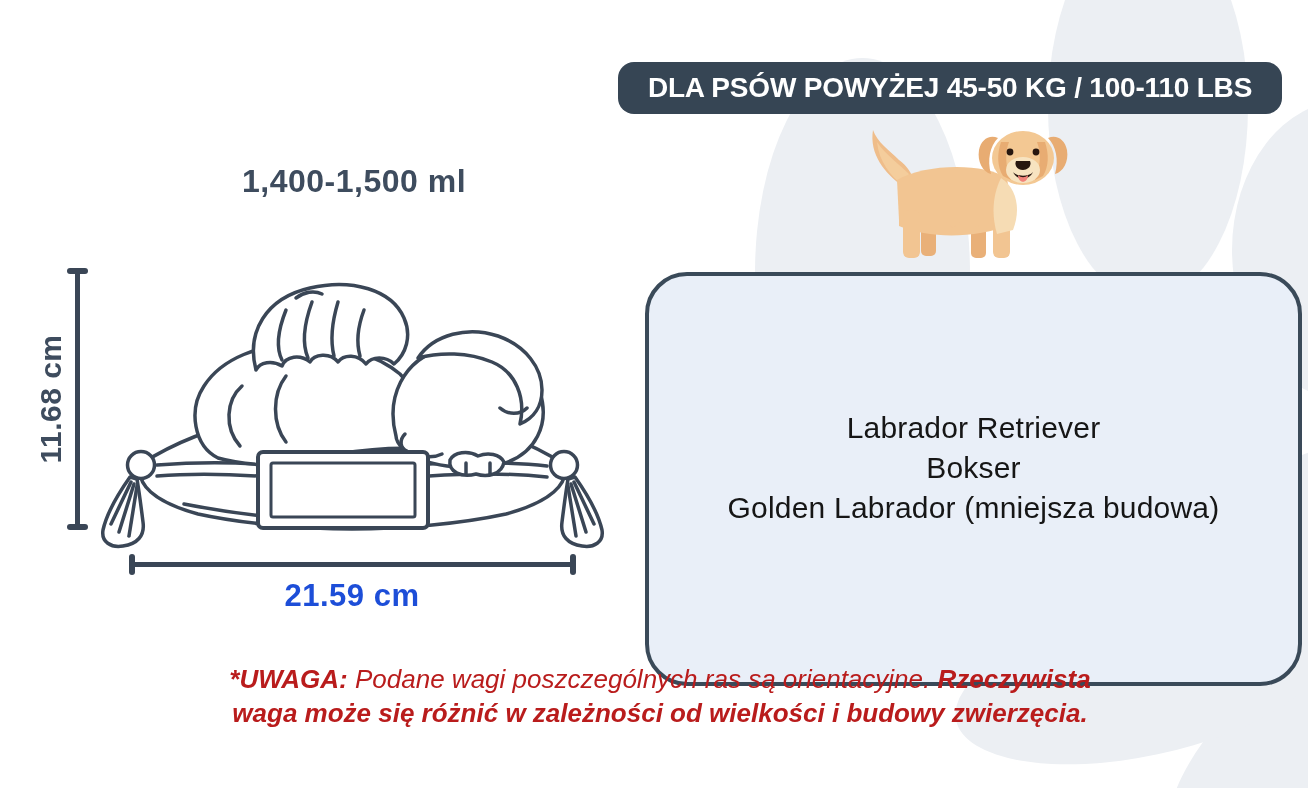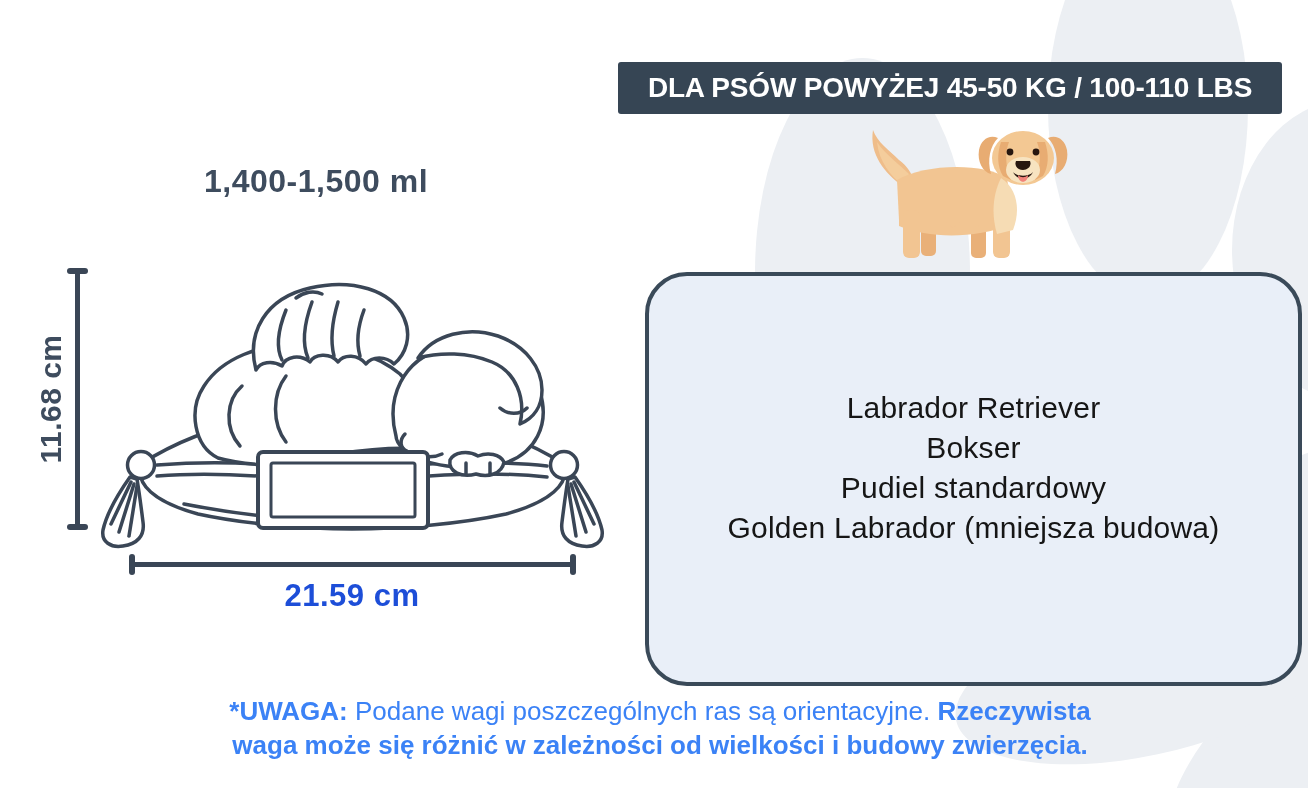--- a/index.html
+++ b/index.html
@@ -13,42 +13,42 @@
   .blob-a{left:755px;top:58px;width:215px;height:430px;}
   .blob-b{left:1048px;top:-85px;width:200px;height:385px;}
   .blob-c{left:1232px;top:100px;width:230px;height:300px;}
   .blob-d{left:1240px;top:448px;width:190px;height:225px;}
   .blob-e{left:1150px;top:635px;width:470px;height:340px;transform:rotate(-28deg);}
   .blob-f{left:952px;top:606px;width:380px;height:150px;transform:rotate(-12deg);}
 
   
   .banner{
     position:absolute;left:618px;top:62px;width:664px;height:52px;
-    background:#364554;border-radius:3px;z-index:2;
+    background:#364554;border-radius:16px;z-index:2;
     display:flex;align-items:center;justify-content:center;
     color:#ffffff;font-weight:bold;font-size:28px;letter-spacing:-0.2px;white-space:nowrap;
   }
 
   
   .breed-box{
     position:absolute;left:645px;top:272px;width:657px;height:414px;z-index:2;
     background:#E9EFF8;border:4px solid #3A4A59;border-radius:42px;
     box-sizing:border-box;
     display:flex;flex-direction:column;align-items:center;justify-content:center;
     padding-bottom:22px;
   }
   .breed-box ul{list-style:none;margin:0;padding:0;text-align:center;}
   .breed-box li{
     font-size:30px;line-height:40px;color:#161616;letter-spacing:0.2px;
   }
 
   
   .capacity{
     position:absolute;left:204px;top:163px;width:300px;z-index:2;
-    text-align:left;color:#3E4C5E;font-weight:bold;font-size:32px;line-height:37px;
+    text-align:center;color:#3E4C5E;font-weight:bold;font-size:32px;line-height:37px;
     letter-spacing:0.5px;
   }
 
   
   .dim{position:absolute;background:#3A4656;border-radius:3px;z-index:2;}
   .vdim-line{left:75px;top:270px;width:5px;height:258px;}
   .vdim-cap-top{left:67px;top:268px;width:21px;height:6px;}
   .vdim-cap-bottom{left:67px;top:524px;width:21px;height:6px;}
   .hdim-line{left:132px;top:562px;width:441px;height:5px;}
   .hdim-cap-left{left:129px;top:554px;width:6px;height:21px;}
@@ -62,22 +62,22 @@
     position:absolute;left:252px;top:578px;width:200px;z-index:2;text-align:center;
     color:#1d4ed8;font-weight:bold;font-size:31px;letter-spacing:0.5px;
   }
 
   
   .pillow-art{position:absolute;left:100px;top:258px;z-index:1;}
   .dog-art{position:absolute;left:851px;top:120px;z-index:2;}
 
   
   .note{
-    position:absolute;left:210px;top:694px;width:900px;z-index:2;
-    text-align:center;font-size:26px;line-height:34px;color:#3b82f6;
+    position:absolute;left:210px;top:662px;width:900px;z-index:2;
+    text-align:center;font-style:italic;font-size:26px;line-height:34px;color:#b91c1c;
   }
   .note .b{font-weight:bold;}
 </style>
 </head>
 <body>
 
 <div class="blob blob-a"></div>
 <div class="blob blob-b"></div>
 <div class="blob blob-c"></div>
 <div class="blob blob-d"></div>
@@ -120,21 +120,20 @@
   <path d="M165 41 L179 41 C181 46 177 50 172 50 C167 50 163 46 165 41 Z" fill="#27160F"></path>
 
   <path d="M162 52 C166 61 178 61 182 52 C178 57 166 57 162 52 Z" fill="#27160F"></path>
   <path d="M167 55 C167 64 177 64 177 55 C174 58 170 58 167 55 Z" fill="#F2837A"></path>
 </svg>
 
 <div class="breed-box">
   <ul>
     <li>Labrador Retriever</li>
     <li>Bokser</li>
-    <li>Pudiel standardowy</li>
     <li>Golden Labrador (mniejsza budowa)</li>
   </ul>
 </div>
 
 <div class="capacity">
   <div>1,400-1,500 ml</div>
 </div>
 
 <svg class="pillow-art" width="540" height="292" viewBox="0 0 540 292">
   <g fill="none" stroke="#3A4656" stroke-width="3.5" stroke-linecap="round" stroke-linejoin="round">

